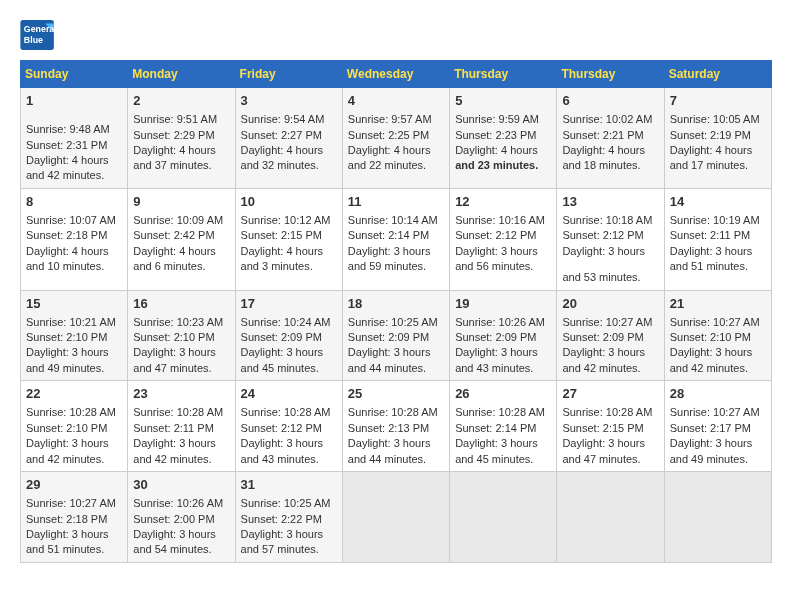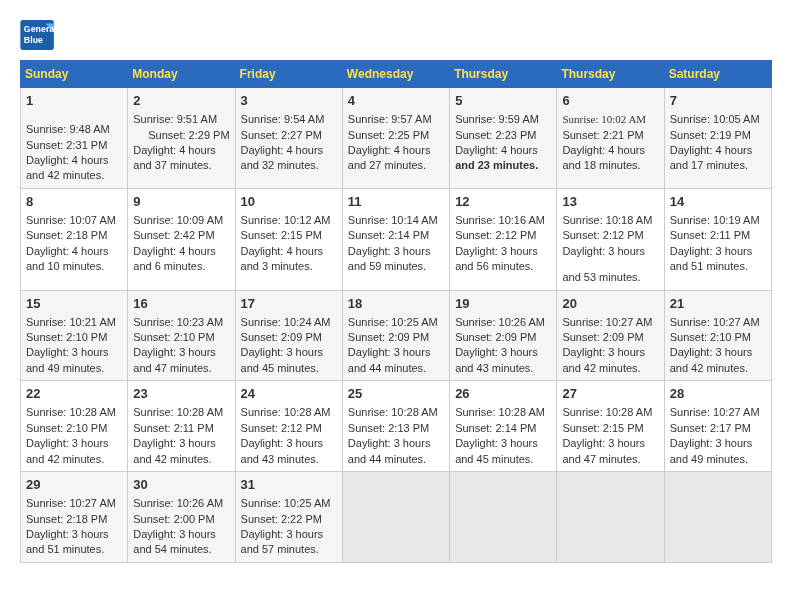--- a/index.html
+++ b/index.html
@@ -111,48 +111,48 @@
         <td>
           <span class="day-num">1</span>
           <span style="display: block; margin-top: 12px;">Sunrise: 9:48 AM</span>
           <span style="display: block;">Sunset: 2:31 PM</span>
           <span style="display: block;">Daylight: 4 hours</span>
           <span style="display: block;">and 42 minutes.</span>
         </td>
         <td>
           <span class="day-num">2</span>
           <span style="display: block;">Sunrise: 9:51 AM</span>
-          <span style="display: block; text-align: right;">Sunset: 2:29 PM</span>
+          <span style="display: block;">Sunset: 2:29 PM</span>
           <span style="display: block;">Daylight: 4 hours</span>
           <span style="display: block;">and 37 minutes.</span>
         </td>
         <td>
           <span class="day-num">3</span>
           <span style="display: block;">Sunrise: 9:54 AM</span>
           <span style="display: block;">Sunset: 2:27 PM</span>
           <span style="display: block;">Daylight: 4 hours</span>
           <span style="display: block;">and 32 minutes.</span>
         </td>
         <td>
           <span class="day-num">4</span>
           <span style="display: block;">Sunrise: 9:57 AM</span>
           <span style="display: block;">Sunset: 2:25 PM</span>
           <span style="display: block;">Daylight: 4 hours</span>
-          <span style="display: block;">and 27 minutes.</span>
+          <span style="display: block;">and 22 minutes.</span>
         </td>
         <td>
           <span class="day-num">5</span>
           <span style="display: block;">Sunrise: 9:59 AM</span>
           <span style="display: block;">Sunset: 2:23 PM</span>
           <span style="display: block;">Daylight: 4 hours</span>
           <span style="display: block; font-weight: bold;">and 23 minutes.</span>
         </td>
         <td>
           <span class="day-num">6</span>
-          <span style="display: block; font-family: Liberation Serif, serif;">Sunrise: 10:02 AM</span>
+          <span style="display: block;">Sunrise: 10:02 AM</span>
           <span style="display: block;">Sunset: 2:21 PM</span>
           <span style="display: block;">Daylight: 4 hours</span>
           <span style="display: block;">and 18 minutes.</span>
         </td>
         <td>
           <span class="day-num">7</span>
           <span style="display: block;">Sunrise: 10:05 AM</span>
           <span style="display: block;">Sunset: 2:19 PM</span>
           <span style="display: block;">Daylight: 4 hours</span>
           <span style="display: block;">and 17 minutes.</span>

